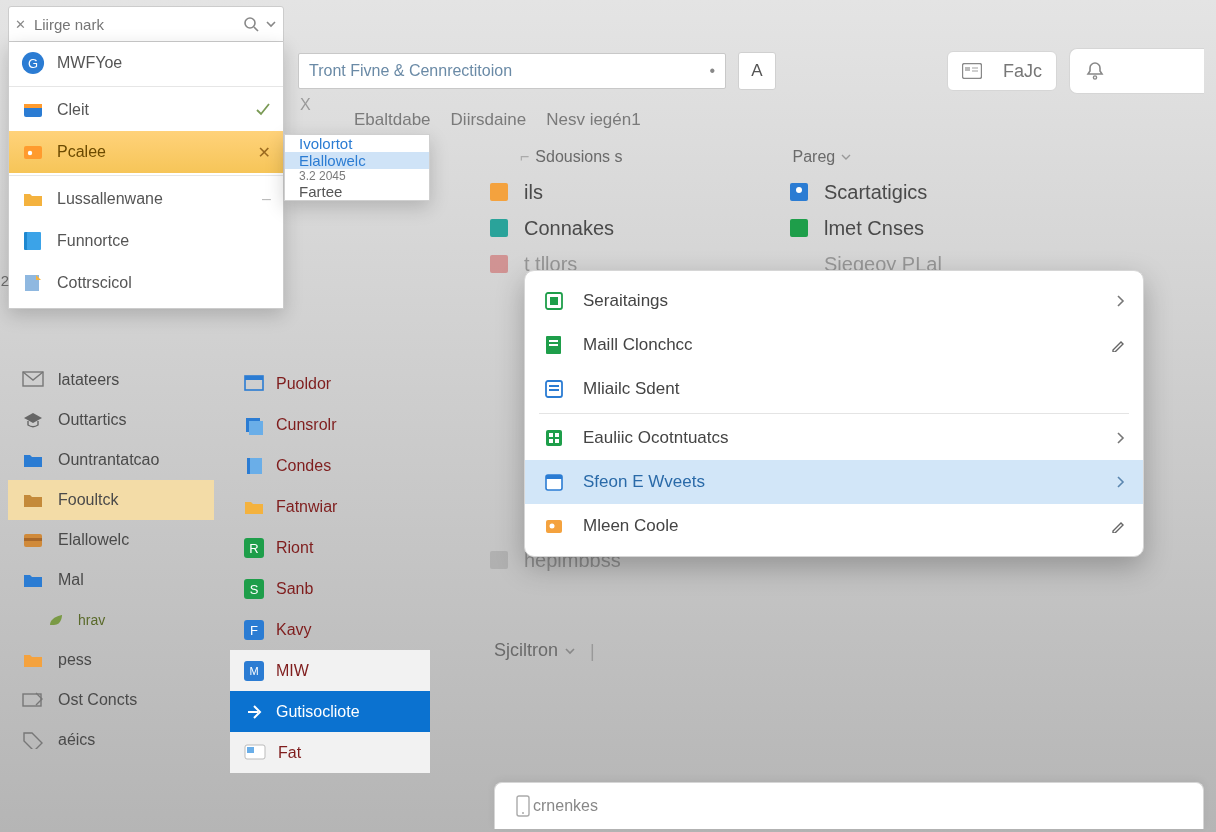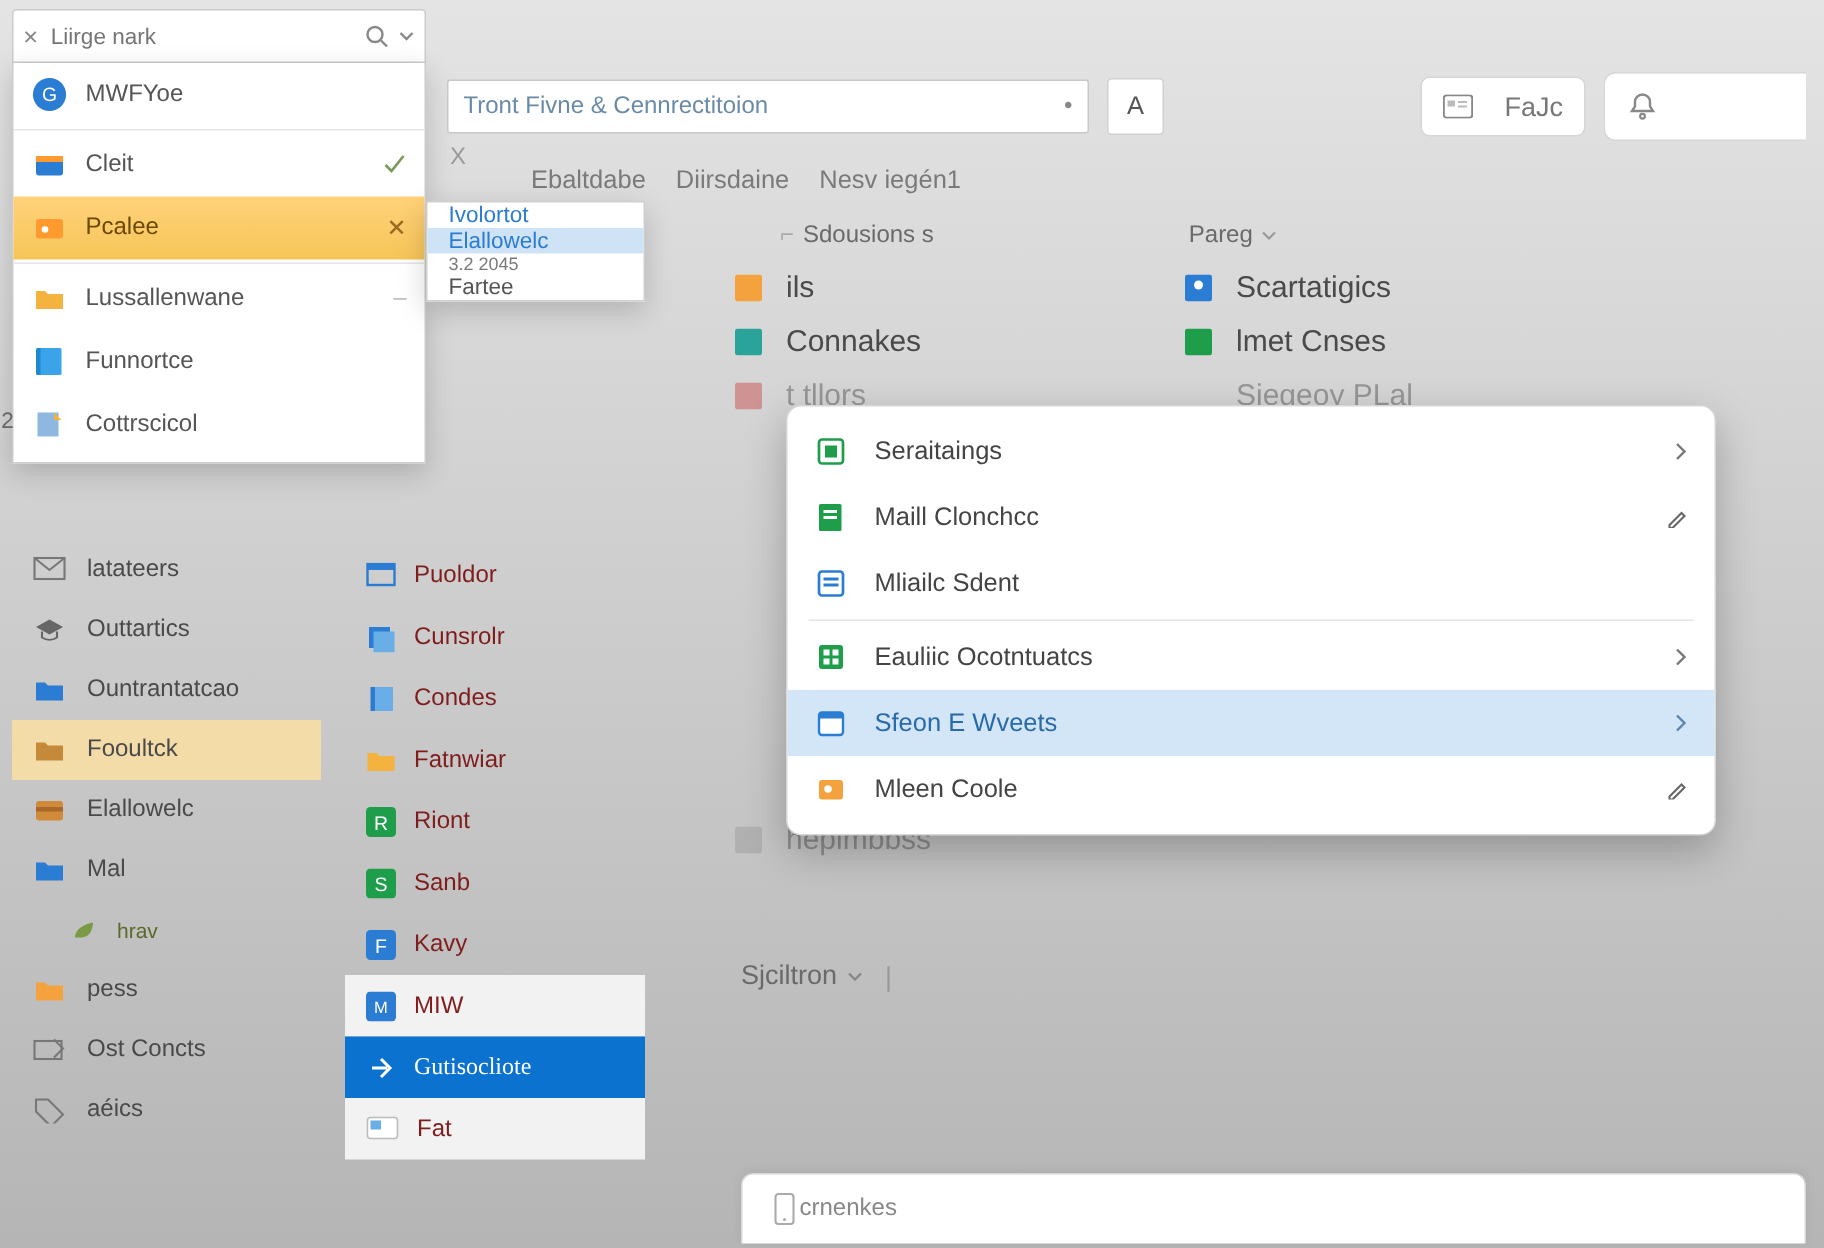--- a/index.html
+++ b/index.html
@@ -53,21 +53,21 @@
   }
   .lower-list .nav-item { height:40px; gap:14px; padding-left:14px; color:#4a4a4a;}
   .lower-list .nav-item.yellow { background:var(--yellow-row);}
   .lower-list .indent { padding-left:40px; font-size:14px; color:#5a6a2a;}
 
   
   .col2 {
     position:absolute; left:230px; top:363px; width:200px; bottom:0;
   }
   .col2 .nav-item { height:41px; gap:12px; padding-left:14px; color:#7f1d1d;}
-  .col2 .nav-item.blue-sel { background:var(--blue-select); color:#fff;font-family:Liberation Serif, serif;}
+  .col2 .nav-item.blue-sel { background:var(--blue-select); color:#fff;}
   .col2 .nav-item.muted { background:#f2f2f2;}
 
   
   .topbar { position:absolute; left:298px; top:48px; right:12px; }
   .addr-row { display:flex; align-items:center; gap:12px; }
   .addr-box {
     height:34px; flex:0 0 406px; background:#fff; border:1px solid #c8c8c8; border-radius:2px;
     display:flex; align-items:center; padding:0 10px; justify-content:space-between; color:#6a8aa6; font-size:16px;
   }
   .sq-btn {

